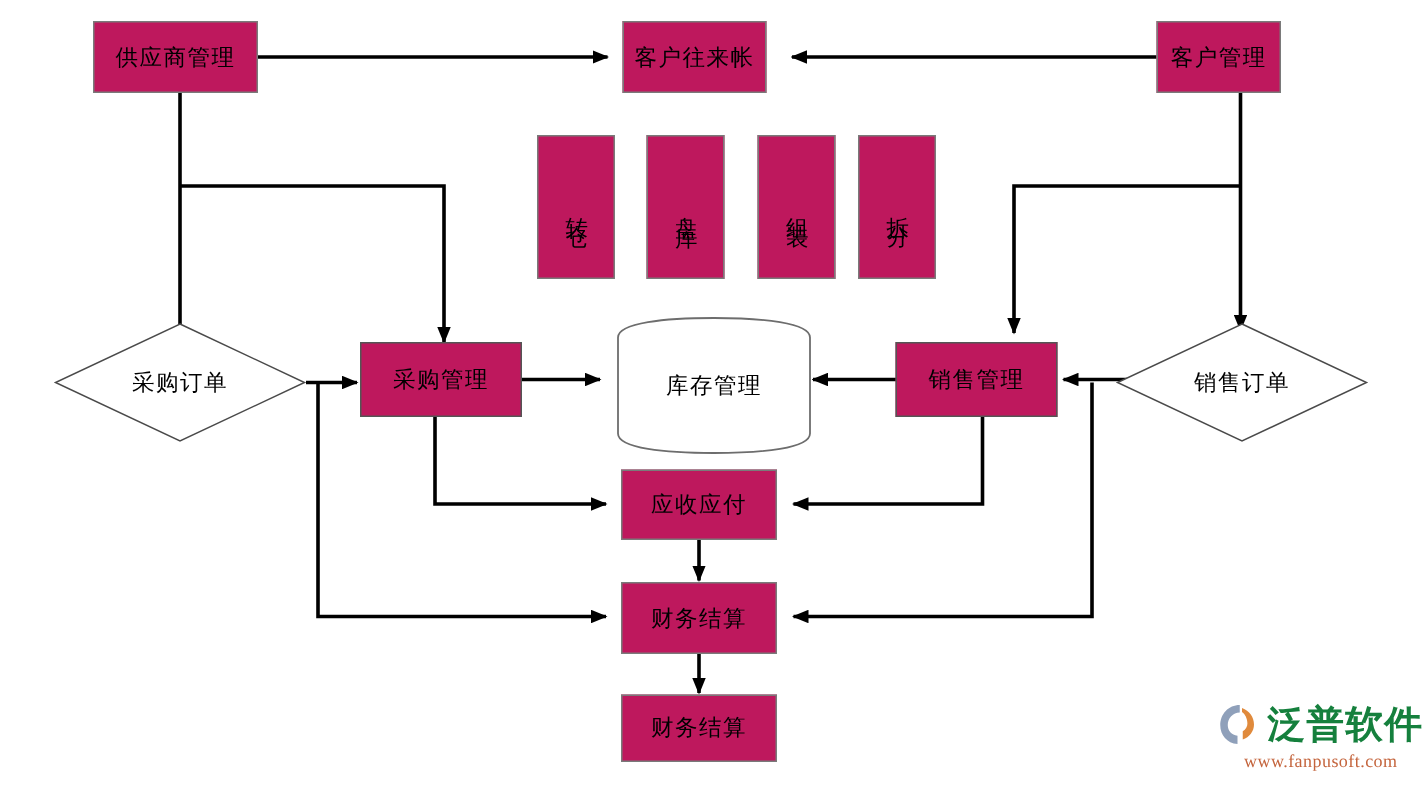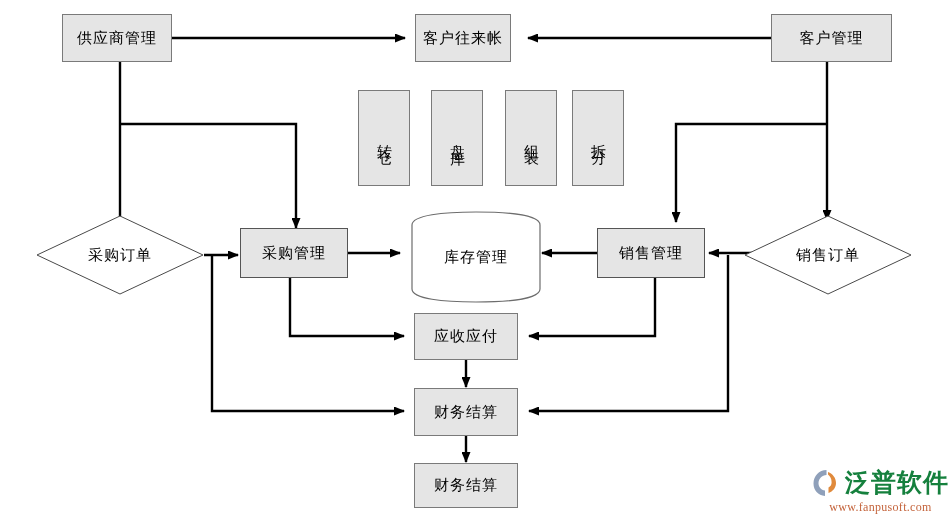--- a/index.html
+++ b/index.html
@@ -1,20 +1,20 @@
 <!DOCTYPE html>
 <html><head>
 <meta charset="utf-8">
 <style>
   html,body{margin:0;padding:0;background:#ffffff;}
   body{width:949px;height:523px;overflow:hidden;font-family:"DejaVu Sans","Liberation Sans",sans-serif;}
   #canvas{position:relative;width:949px;height:523px;background:#fff;}
   svg#wires{position:absolute;left:0;top:0;width:949px;height:523px;}
   .node{position:absolute;box-sizing:border-box;display:flex;align-items:center;justify-content:center;
-        background:#e5e5e5;color:#000;font-size:15px;letter-spacing:1px;white-space:nowrap;}
+        background:#be185d;color:#000;font-size:15px;letter-spacing:1px;white-space:nowrap;}
   .node.box{border:1px solid #7a7a7a;}
   .node.box.thick{border:1px solid #555;}
   .node.vert{writing-mode:vertical-rl;text-orientation:upright;letter-spacing:6px;font-size:15px;}
   .diamond-wrap{position:absolute;}
   .diamond-wrap svg{position:absolute;left:0;top:0;overflow:visible;}
   .diamond-label{position:absolute;left:0;top:0;width:100%;height:100%;display:flex;
         align-items:center;justify-content:center;font-size:15px;letter-spacing:1px;color:#000;}
   .cyl{position:absolute;}
   .cyl svg{position:absolute;left:0;top:0;}
   .cyl-label{position:absolute;left:0;top:0;width:100%;height:100%;display:flex;
@@ -66,21 +66,21 @@
       <path d="M728,255 L728,411 L529,411" marker-end="url(#ah)"></path>
 
       <path d="M466,436 L466,462" marker-end="url(#ah)"></path>
     </g>
   </svg>
 
   <div class="node box" style="left:62px;top:14px;width:110px;height:48px;">供应商管理</div>
 
   <div class="node box" style="left:415px;top:14px;width:96px;height:48px;">客户往来帐</div>
 
-  <div class="node box" style="left:771px;top:14px;width:121px;height:48px;font-family:Liberation Mono, monospace;">客户管理</div>
+  <div class="node box" style="left:771px;top:14px;width:83px;height:48px;font-family:Liberation Mono, monospace;">客户管理</div>
 
   <div class="node box vert" style="left:358px;top:90px;width:52px;height:96px;">转仓</div>
 
   <div class="node box vert" style="left:431px;top:90px;width:52px;height:96px;">盘库</div>
 
   <div class="node box vert" style="left:505px;top:90px;width:52px;height:96px;">组装</div>
 
   <div class="node box vert" style="left:572px;top:90px;width:52px;height:96px;">拆分</div>
 
   <div class="diamond-wrap" style="left:36px;top:215px;width:168px;height:80px;">

